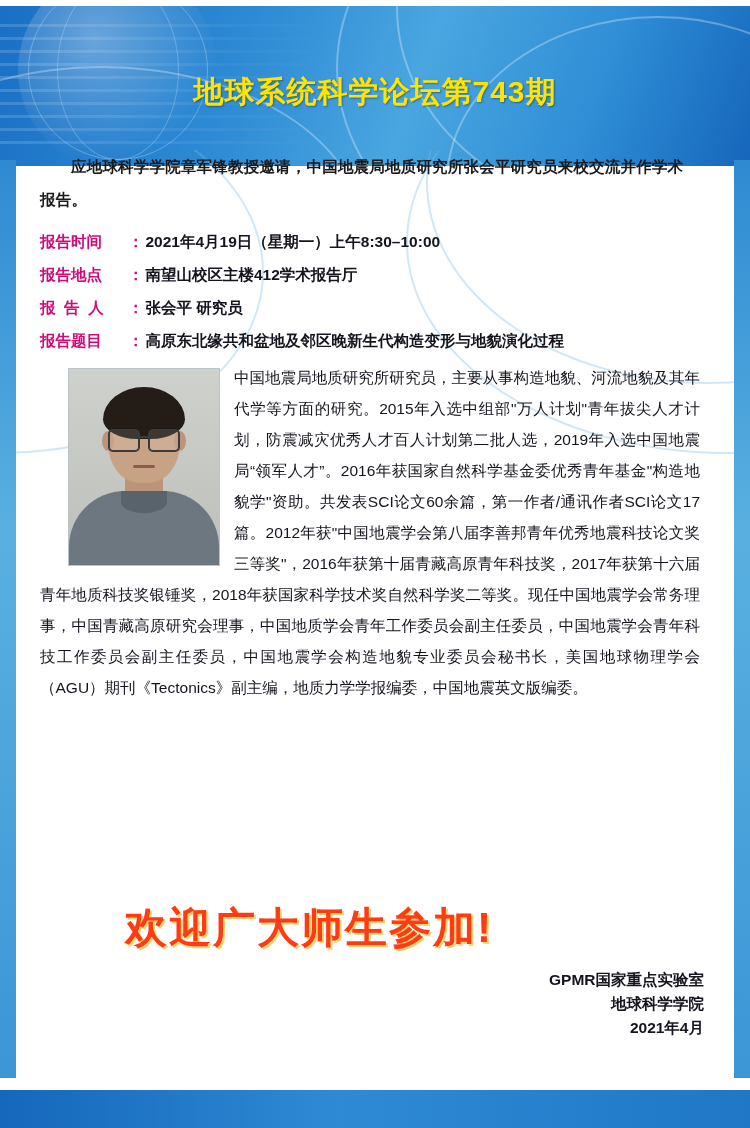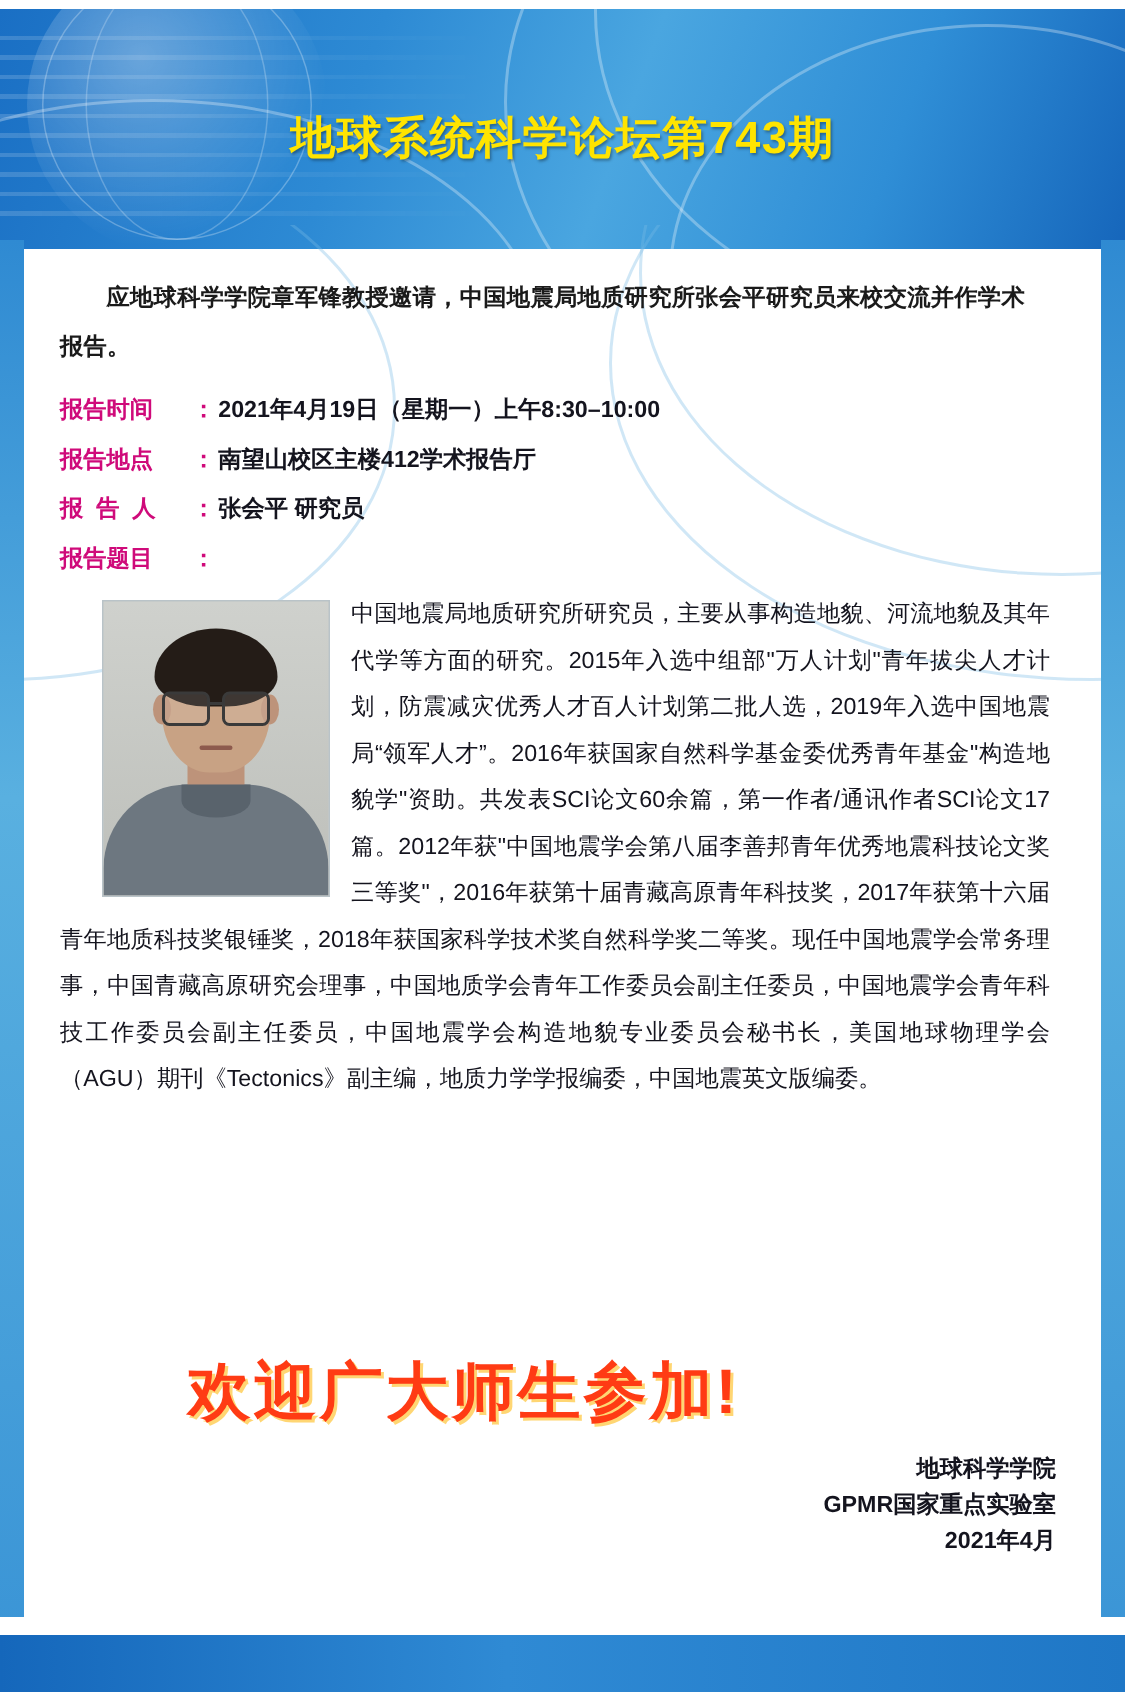--- a/index.html
+++ b/index.html
@@ -124,21 +124,20 @@
     left: 0; bottom: 38px;
     width: 750px; height: 12px;
     background: #ffffff;
   }
 
   
   .content {
     position: absolute;
     left: 40px; top: 150px;
     width: 672px;
-    margin-top: 32px;
   }
   .lead {
     color: #1a1a1a;
     font-size: 15.5px;
     font-weight: bold;
     line-height: 33px;
     text-indent: 2em;
     margin: 0 0 14px 0;
     letter-spacing: .2px;
     width: 650px;
@@ -334,20 +333,21 @@
         <span class="info-value">南望山校区主楼412学术报告厅</span>
       </div>
       <div class="info-row">
         <span class="info-label">报  告  人</span>
         <span class="info-colon">：</span>
         <span class="info-value">张会平 研究员</span>
       </div>
       <div class="info-row">
         <span class="info-label">报告题目</span>
         <span class="info-colon">：</span>
+        <span class="info-value">高原东北缘共和盆地及邻区晚新生代构造变形与地貌演化过程</span>
       </div>
     </div>
 
 
     <div class="bio-block">
       <div class="photo">
         <div class="bgwall"></div>
         <div class="body"></div>
         <div class="neck"></div>
         <div class="collar"></div>
@@ -363,21 +363,21 @@
         <div class="mouth"></div>
       </div>
       <span>中国地震局地质研究所研究员，主要从事构造地貌、河流地貌及其年代学等方面的研究。2015年入选中组部"万人计划"青年拔尖人才计划，防震减灾优秀人才百人计划第二批人选，2019年入选中国地震局“领军人才”。2016年获国家自然科学基金委优秀青年基金"构造地貌学"资助。共发表SCI论文60余篇，第一作者/通讯作者SCI论文17篇。2012年获"中国地震学会第八届李善邦青年优秀地震科技论文奖三等奖"，2016年获第十届青藏高原青年科技奖，2017年获第十六届青年地质科技奖银锤奖，2018年获国家科学技术奖自然科学奖二等奖。现任中国地震学会常务理事，中国青藏高原研究会理事，中国地质学会青年工作委员会副主任委员，中国地震学会青年科技工作委员会副主任委员，中国地震学会构造地貌专业委员会秘书长，美国地球物理学会（AGU）期刊《Tectonics》副主编，地质力学学报编委，中国地震英文版编委。</span>
     </div>
 
   </div>
 
   <div class="welcome">欢迎广大师生参加!</div>
 
   <div class="signature">
+    <div>GPMR国家重点实验室</div>
     <div>地球科学学院</div>
-    <div>GPMR国家重点实验室</div>
     <div>2021年4月</div>
   </div>
 
   <div class="footer-thin"></div>
   <div class="footer-bar"></div>
 
 </div>
 
 </body></html>

